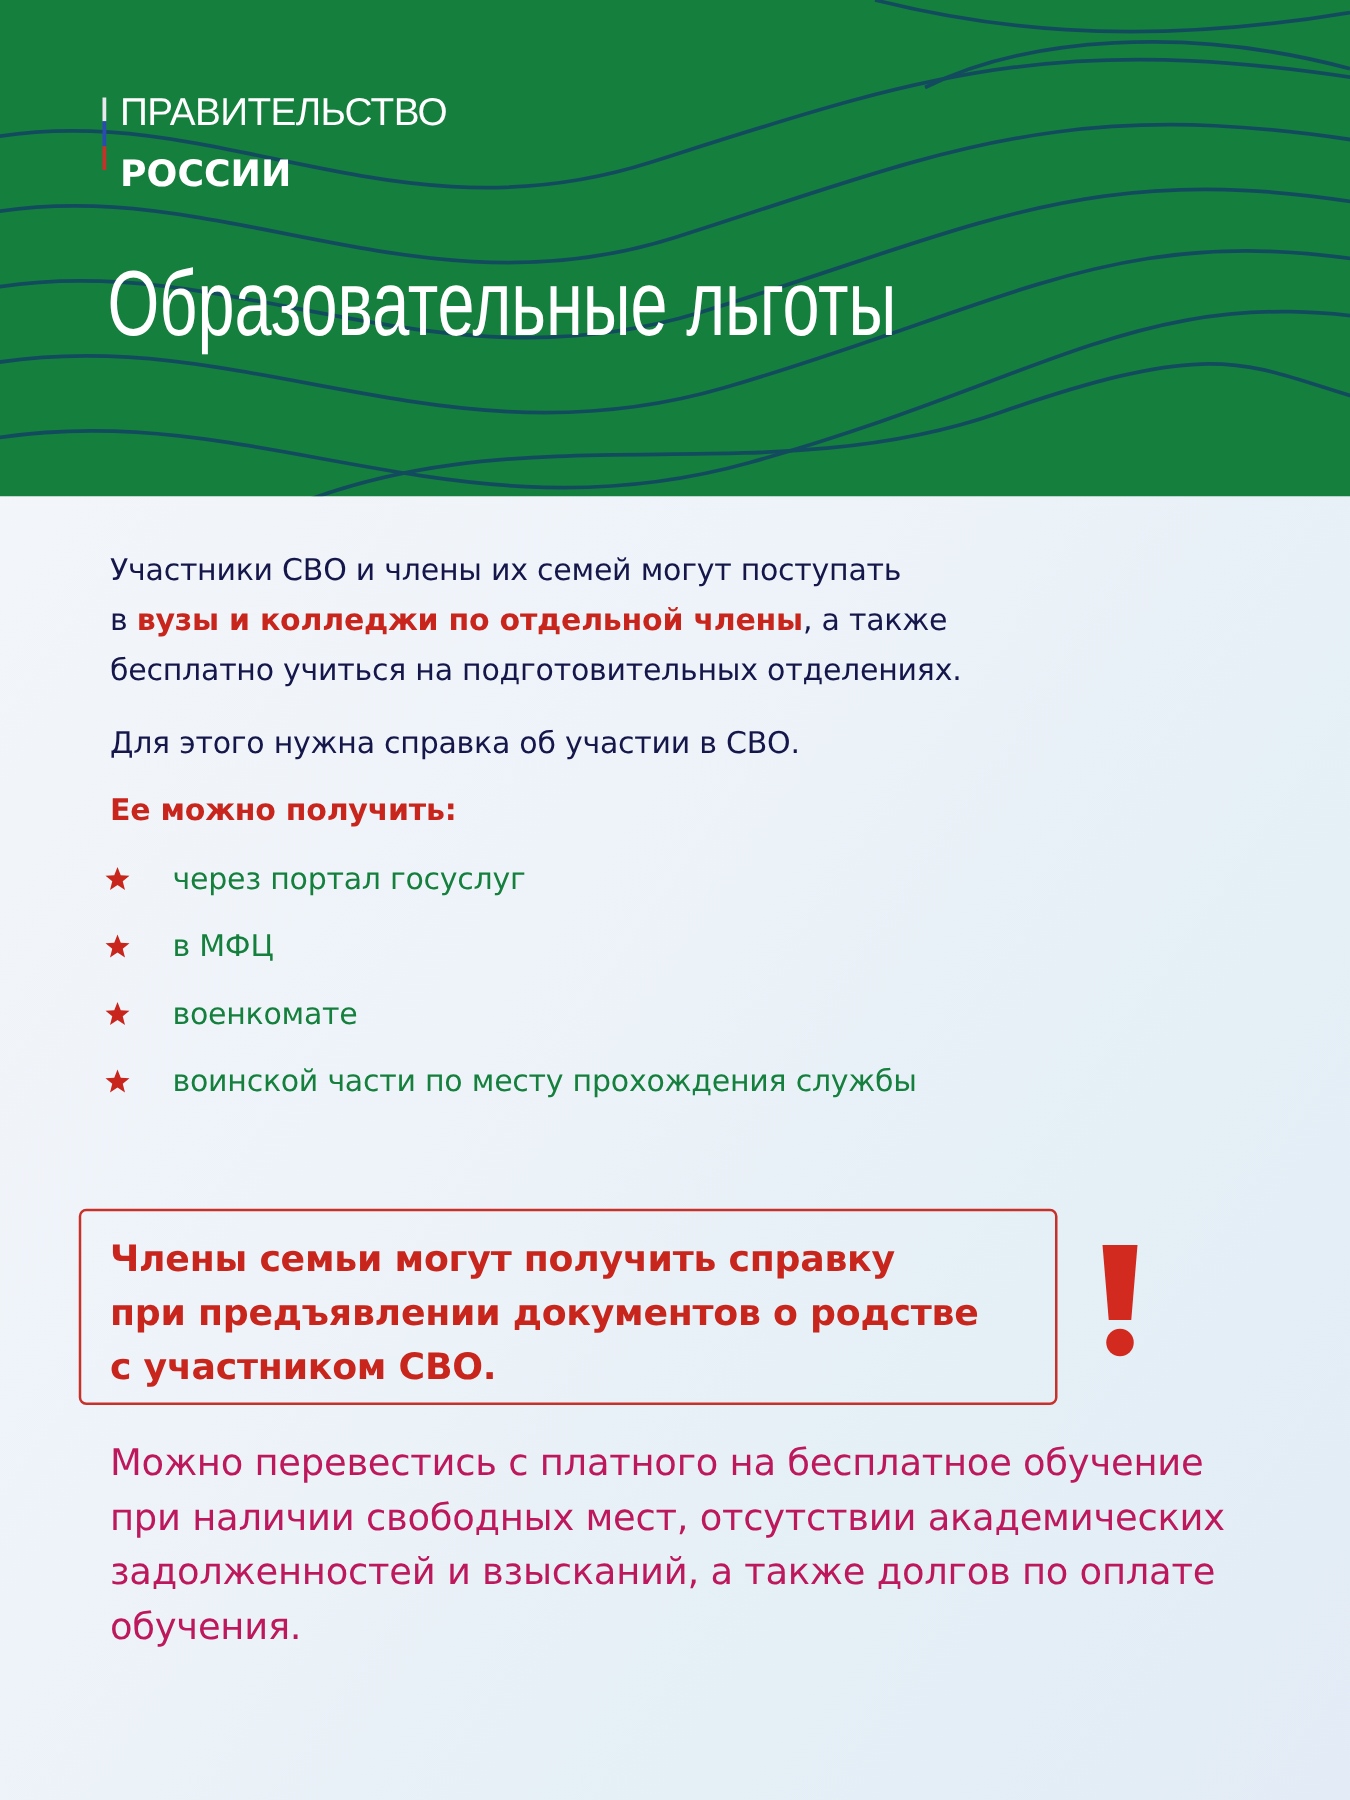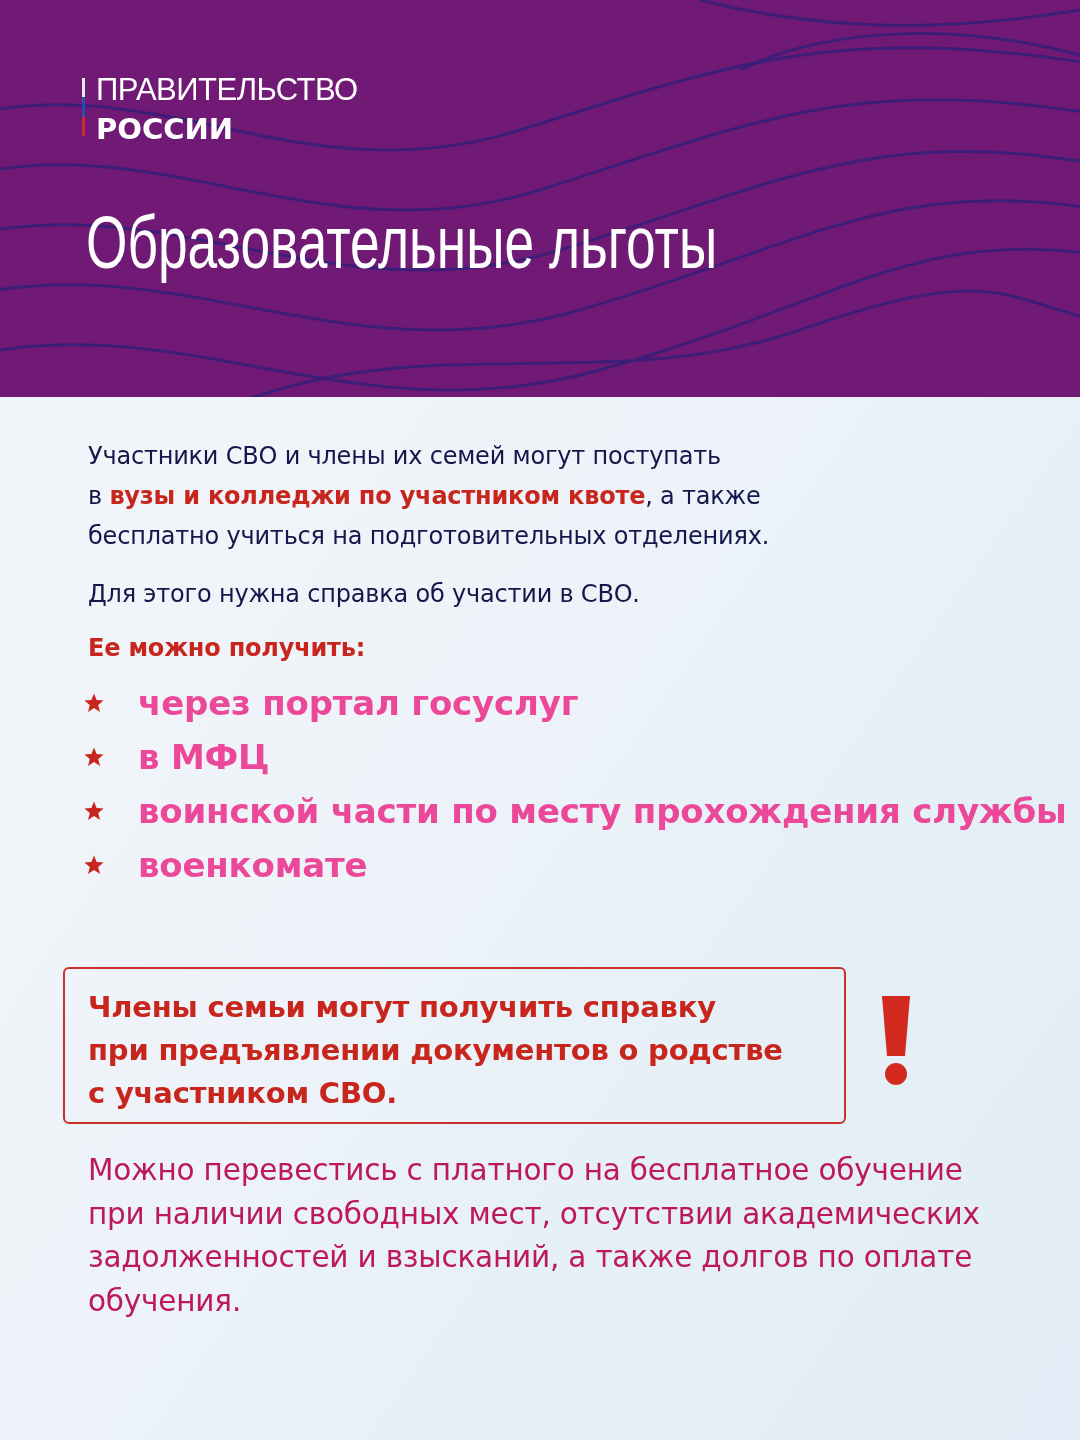--- a/index.html
+++ b/index.html
@@ -5,21 +5,21 @@
     * { margin: 0; padding: 0; box-sizing: border-box; }
     html, body { width: 1080px; height: 1440px; overflow: hidden; }
     body {
       position: relative;
       background: linear-gradient(125deg, #f4f7fb 0%, #eef3f9 45%, #e4eff6 75%, #e3ecf6 100%);
       font-family: "DejaVu Sans", "Liberation Sans", sans-serif;
       color: #15164a;
     }
     .header {
       position: absolute; left: 0; top: 0; width: 1080px; height: 397px;
-      background: #701a75;
+      background: #15803d;
       overflow: hidden;
     }
     .header svg.waves { position: absolute; left: 0; top: 0; width: 1080px; height: 397px; }
     .logo {
       position: absolute; left: 82px; top: 74px;
       display: flex; align-items: stretch;
     }
     .logo-bar {
       width: 3px; height: 58px; margin-top: 4px; margin-right: 11px;
       display: flex; flex-direction: column;
@@ -28,21 +28,21 @@
     .logo-bar .w { background: #e8e8ee; }
     .logo-bar .b { background: #2c4bb0; }
     .logo-bar .r { background: #c8302a; }
     .logo-text { color: #ffffff; line-height: 1; }
     .logo-line1 {
       font-family: "Liberation Sans", sans-serif; font-size: 31px; font-weight: 400;
       letter-spacing: -0.5px; display: block; height: 33px;
     }
     .logo-line2 {
       font-family: "DejaVu Sans", sans-serif; font-size: 29px; font-weight: bold;
-      display: block; margin-top: 8px;
+      display: block; margin-top: 18px;
     }
     .title {
       position: absolute; left: 86px; top: 206px;
       color: #ffffff;
       font-family: "Liberation Sans", sans-serif;
       font-size: 74px; font-weight: 400;
       line-height: 1;
       transform: scaleX(0.72); transform-origin: left top;
       white-space: nowrap;
       letter-spacing: 0px;
@@ -60,21 +60,21 @@
     }
     .p2 .line1 { font-family: "DejaVu Sans", sans-serif; }
     .p2 .get { display: block; color: #c8261d; font-weight: bold; margin-top: 14px; }
     .list {
       position: absolute; left: 82px; top: 676px; list-style: none;
     }
     .list li {
       display: flex; align-items: center; height: 54px;
     }
     .star { width: 24px; height: 24px; margin-right: 32px; display: inline-block; }
-    .list .txt { font-size: 34px; color: #ec4899; letter-spacing: -0.2px; font-weight: bold; }
+    .list .txt { font-size: 24px; color: #15803d; letter-spacing: -0.2px; }
     .callout {
       position: absolute; left: 63px; top: 967px; width: 783px; height: 157px;
       border: 2.5px solid #c8302a; border-radius: 6px;
       padding: 17px 0 12px 23px;
     }
     .callout .txt {
       color: #c8261d; font-weight: bold; font-size: 29px; line-height: 43px; letter-spacing: -0.2px;
     }
     .excl {
       position: absolute; left: 876px; top: 994px; width: 40px; height: 92px;
@@ -112,21 +112,21 @@
       <span class="logo-line2">РОССИИ</span>
     </div>
   </div>
 
   <h1 class="title">Образовательные льготы</h1>
 </div>
 
 <div class="content">
   <p class="p">
     <span>Участники СВО и члены их семей могут поступать</span><br>
-    <span>в </span><span class="accent">вузы и колледжи по участником квоте</span><span>, а также</span><br>
+    <span>в </span><span class="accent">вузы и колледжи по отдельной члены</span><span>, а также</span><br>
     <span>бесплатно учиться на подготовительных отделениях.</span>
   </p>
   <p class="p p2">
     <span class="sub line1">Для этого нужна справка об участии в СВО.</span>
     <span class="get">Ее можно получить:</span>
   </p>
 </div>
 
 <ul class="list">
   <li>
@@ -138,27 +138,27 @@
   <li>
     <svg class="star" viewBox="0 0 24 24">
         <path fill="#c8261d" d="M12 2.5l2.6 6.6 7 .4-5.4 4.5 1.8 6.9L12 17l-6 3.9 1.8-6.9L2.4 9.5l7-.4z"></path>
       </svg>
     <span class="txt">в МФЦ</span>
   </li>
   <li>
     <svg class="star" viewBox="0 0 24 24">
         <path fill="#c8261d" d="M12 2.5l2.6 6.6 7 .4-5.4 4.5 1.8 6.9L12 17l-6 3.9 1.8-6.9L2.4 9.5l7-.4z"></path>
       </svg>
-    <span class="txt">воинской части по месту прохождения службы</span>
+    <span class="txt">военкомате</span>
   </li>
   <li>
     <svg class="star" viewBox="0 0 24 24">
         <path fill="#c8261d" d="M12 2.5l2.6 6.6 7 .4-5.4 4.5 1.8 6.9L12 17l-6 3.9 1.8-6.9L2.4 9.5l7-.4z"></path>
       </svg>
-    <span class="txt">военкомате</span>
+    <span class="txt">воинской части по месту прохождения службы</span>
   </li>
 </ul>
 
 <div class="callout">
   <div class="txt">Члены семьи могут получить справку</div>
   <div class="txt">при предъявлении документов о родстве</div>
   <div class="txt">с участником СВО.</div>
 </div>
 
 <svg class="excl" viewBox="0 0 40 92">

